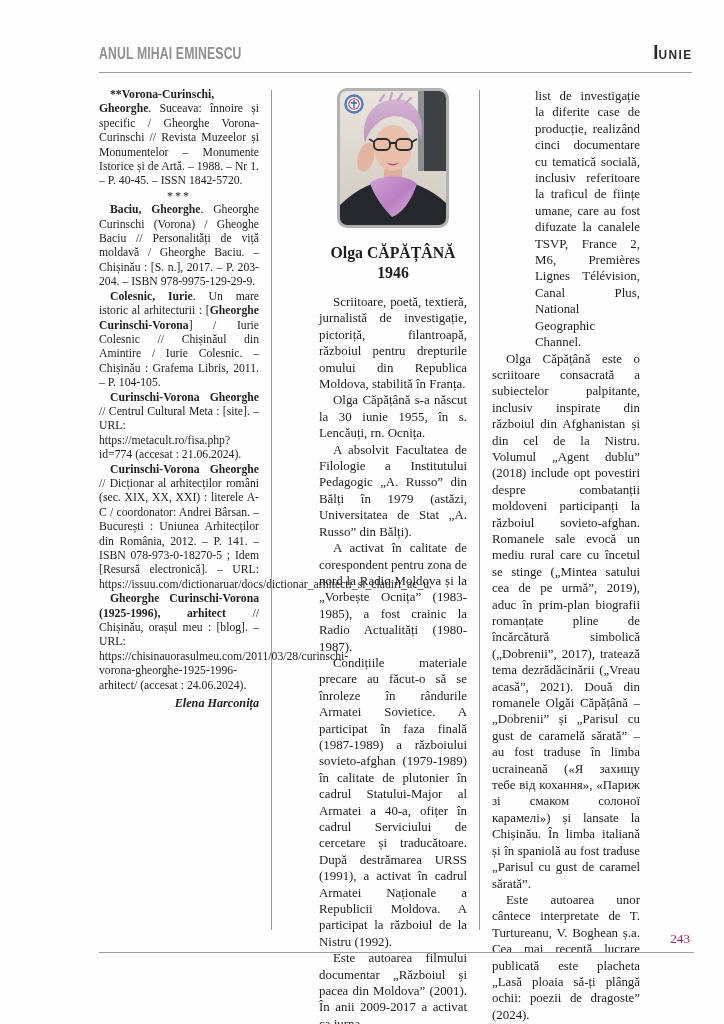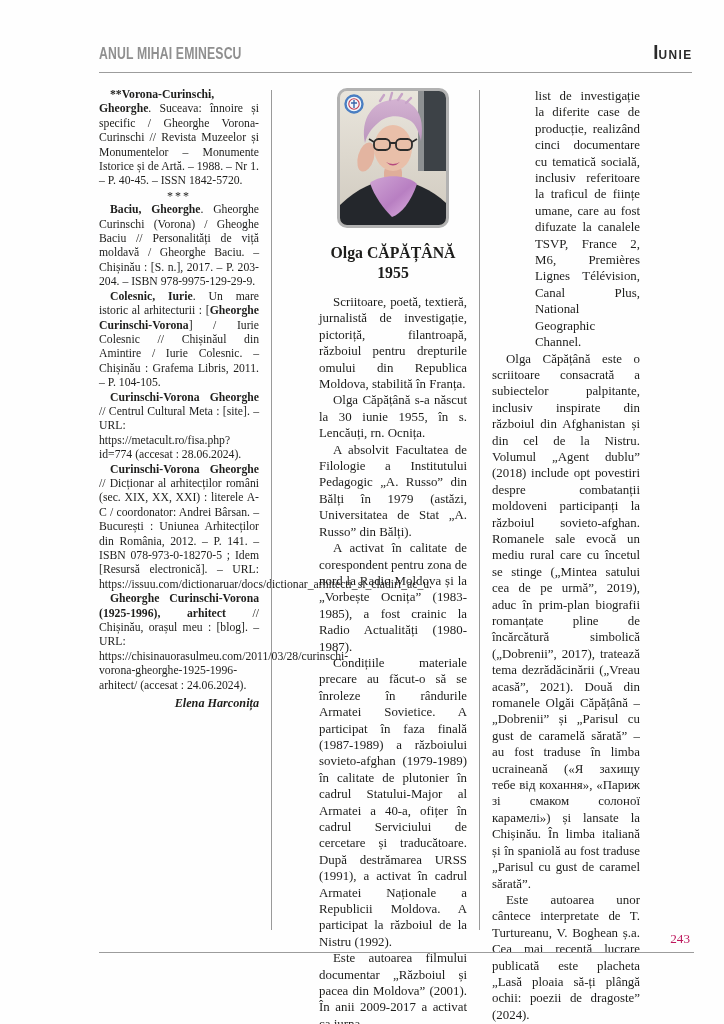--- a/index.html
+++ b/index.html
@@ -56,21 +56,21 @@
   </div>
   <div class="header-rule"></div>
 
   <div class="content">
 
     <div class="col col-left">
       <p class="bib"><b>**Vorona-Curinschi, Gheorghe</b><span>. Suceava: înnoire și specific / Gheorghe Vorona-Curinschi // Revista Muzeelor și Monumentelor – Monumente Istorice și de Artă. – 1988. – Nr 1. – P. 40-45. – ISSN 1842-5720.</span></p>
       <p class="sep">***</p>
       <p class="bib"><b>Baciu, Gheorghe</b><span>. Gheorghe Curinschi (Vorona) / Gheoghe Baciu // Personalități de viță moldavă / Gheorghe Baciu. – Chișinău : [S. n.], 2017. – P. 203-204. – ISBN 978-9975-129-29-9.</span></p>
       <p class="bib"><b>Colesnic, Iurie</b><span>. Un mare istoric al arhitecturii : [</span><b>Gheorghe Curinschi-Vorona</b><span>] / Iurie Colesnic // Chișinăul din Amintire / Iurie Colesnic. – Chișinău : Grafema Libris, 2011. – P. 104-105.</span></p>
-      <p class="bib"><b>Curinschi-Vorona Gheorghe</b><span> // Centrul Cultural Meta : [site]. – URL: https://metacult.ro/fisa.php?id=774 (accesat : 28.06.2024).</span></p>
+      <p class="bib"><b>Curinschi-Vorona Gheorghe</b><span> // Centrul Cultural Meta : [site]. – URL: https://metacult.ro/fisa.php?id=774 (accesat : 21.06.2024).</span></p>
       <p class="bib"><b>Curinschi-Vorona Gheorghe</b><span> // Dicționar al arhitecților români (sec. XIX, XX, XXI) : literele A-C / coordonator: Andrei Bârsan. – București : Uniunea Arhitecților din România, 2012. – P. 141. – ISBN 078-973-0-18270-5 ; Idem [Resursă electronică]. – URL: https://issuu.com/dictionaruar/docs/dictionar_arhitecti_si_cladiri_ac_u.</span></p>
       <p class="bib"><b>Gheorghe Curinschi-Vorona (1925-1996), arhitect</b><span> // Chișinău, orașul meu : [blog]. – URL: https://chisinauorasulmeu.com/2011/03/28/curinschi-vorona-gheorghe-1925-1996-arhitect/ (accesat : 24.06.2024).</span></p>
       <p class="signature">Elena Harconița</p>
     </div>
 
     <div class="vline"></div>
 
     <div class="col col-mid">
       <div class="photo-frame">
         <svg viewBox="0 0 106 134" width="106" height="134">
@@ -104,21 +104,21 @@
           <line x1="50" y1="52" x2="56" y2="52" stroke="#2b2b2b" stroke-width="1.8"></line>
           <line x1="34" y1="51" x2="29" y2="48" stroke="#2b2b2b" stroke-width="1.6"></line>
           <line x1="72" y1="51" x2="77" y2="48" stroke="#2b2b2b" stroke-width="1.6"></line>
           <path d="M46,71 Q53,75 60,71 Q53,78 46,71 Z" fill="#b5497e"></path>
           <circle cx="14" cy="13" r="8.5" fill="#f2f6fb" stroke="#4a7ec2" stroke-width="2.4"></circle>
           <circle cx="14" cy="13" r="5.2" fill="none" stroke="#c23b4e" stroke-width="1.1"></circle>
           <path d="M14,9 L14,17 M11,12 L17,12" stroke="#3a66a8" stroke-width="1.4"></path>
         </svg>
       </div>
       <div class="profile-name">Olga CĂPĂȚÂNĂ</div>
-      <div class="profile-year">1955</div>
+      <div class="profile-year">1946</div>
       <p class="body">Scriitoare, poetă, textieră, jurnalistă de investigație, pictoriță, filantroapă, războiul pentru drepturile omului din Republica Moldova, stabilită în Franța.</p>
       <p class="body">Olga Căpățână s-a născut la 30 iunie 1955, în s. Lencăuți, rn. Ocnița.</p>
       <p class="body">A absolvit Facultatea de Filologie a Institutului Pedagogic „A. Russo” din Bălți în 1979 (astăzi, Universitatea de Stat „A. Russo” din Bălți).</p>
       <p class="body">A activat în calitate de corespondent pentru zona de nord la Radio Moldova și la „Vorbește Ocnița” (1983-1985), a fost crainic la Radio Actualități (1980-1987).</p>
       <p class="body">Condițiile materiale precare au făcut-o să se înroleze în rândurile Armatei Sovietice. A participat în faza finală (1987-1989) a războiului sovieto-afghan (1979-1989) în calitate de plutonier în cadrul Statului-Major al Armatei a 40-a, ofițer în cadrul Serviciului de cercetare și traducătoare. După destrămarea URSS (1991), a activat în cadrul Armatei Naționale a Republicii Moldova. A participat la războiul de la Nistru (1992).</p>
       <p class="body">Este autoarea filmului documentar „Războiul și pacea din Moldova” (2001). În anii 2009-2017 a activat ca jurna-</p>
     </div>
 
     <div class="vline"></div>
 

